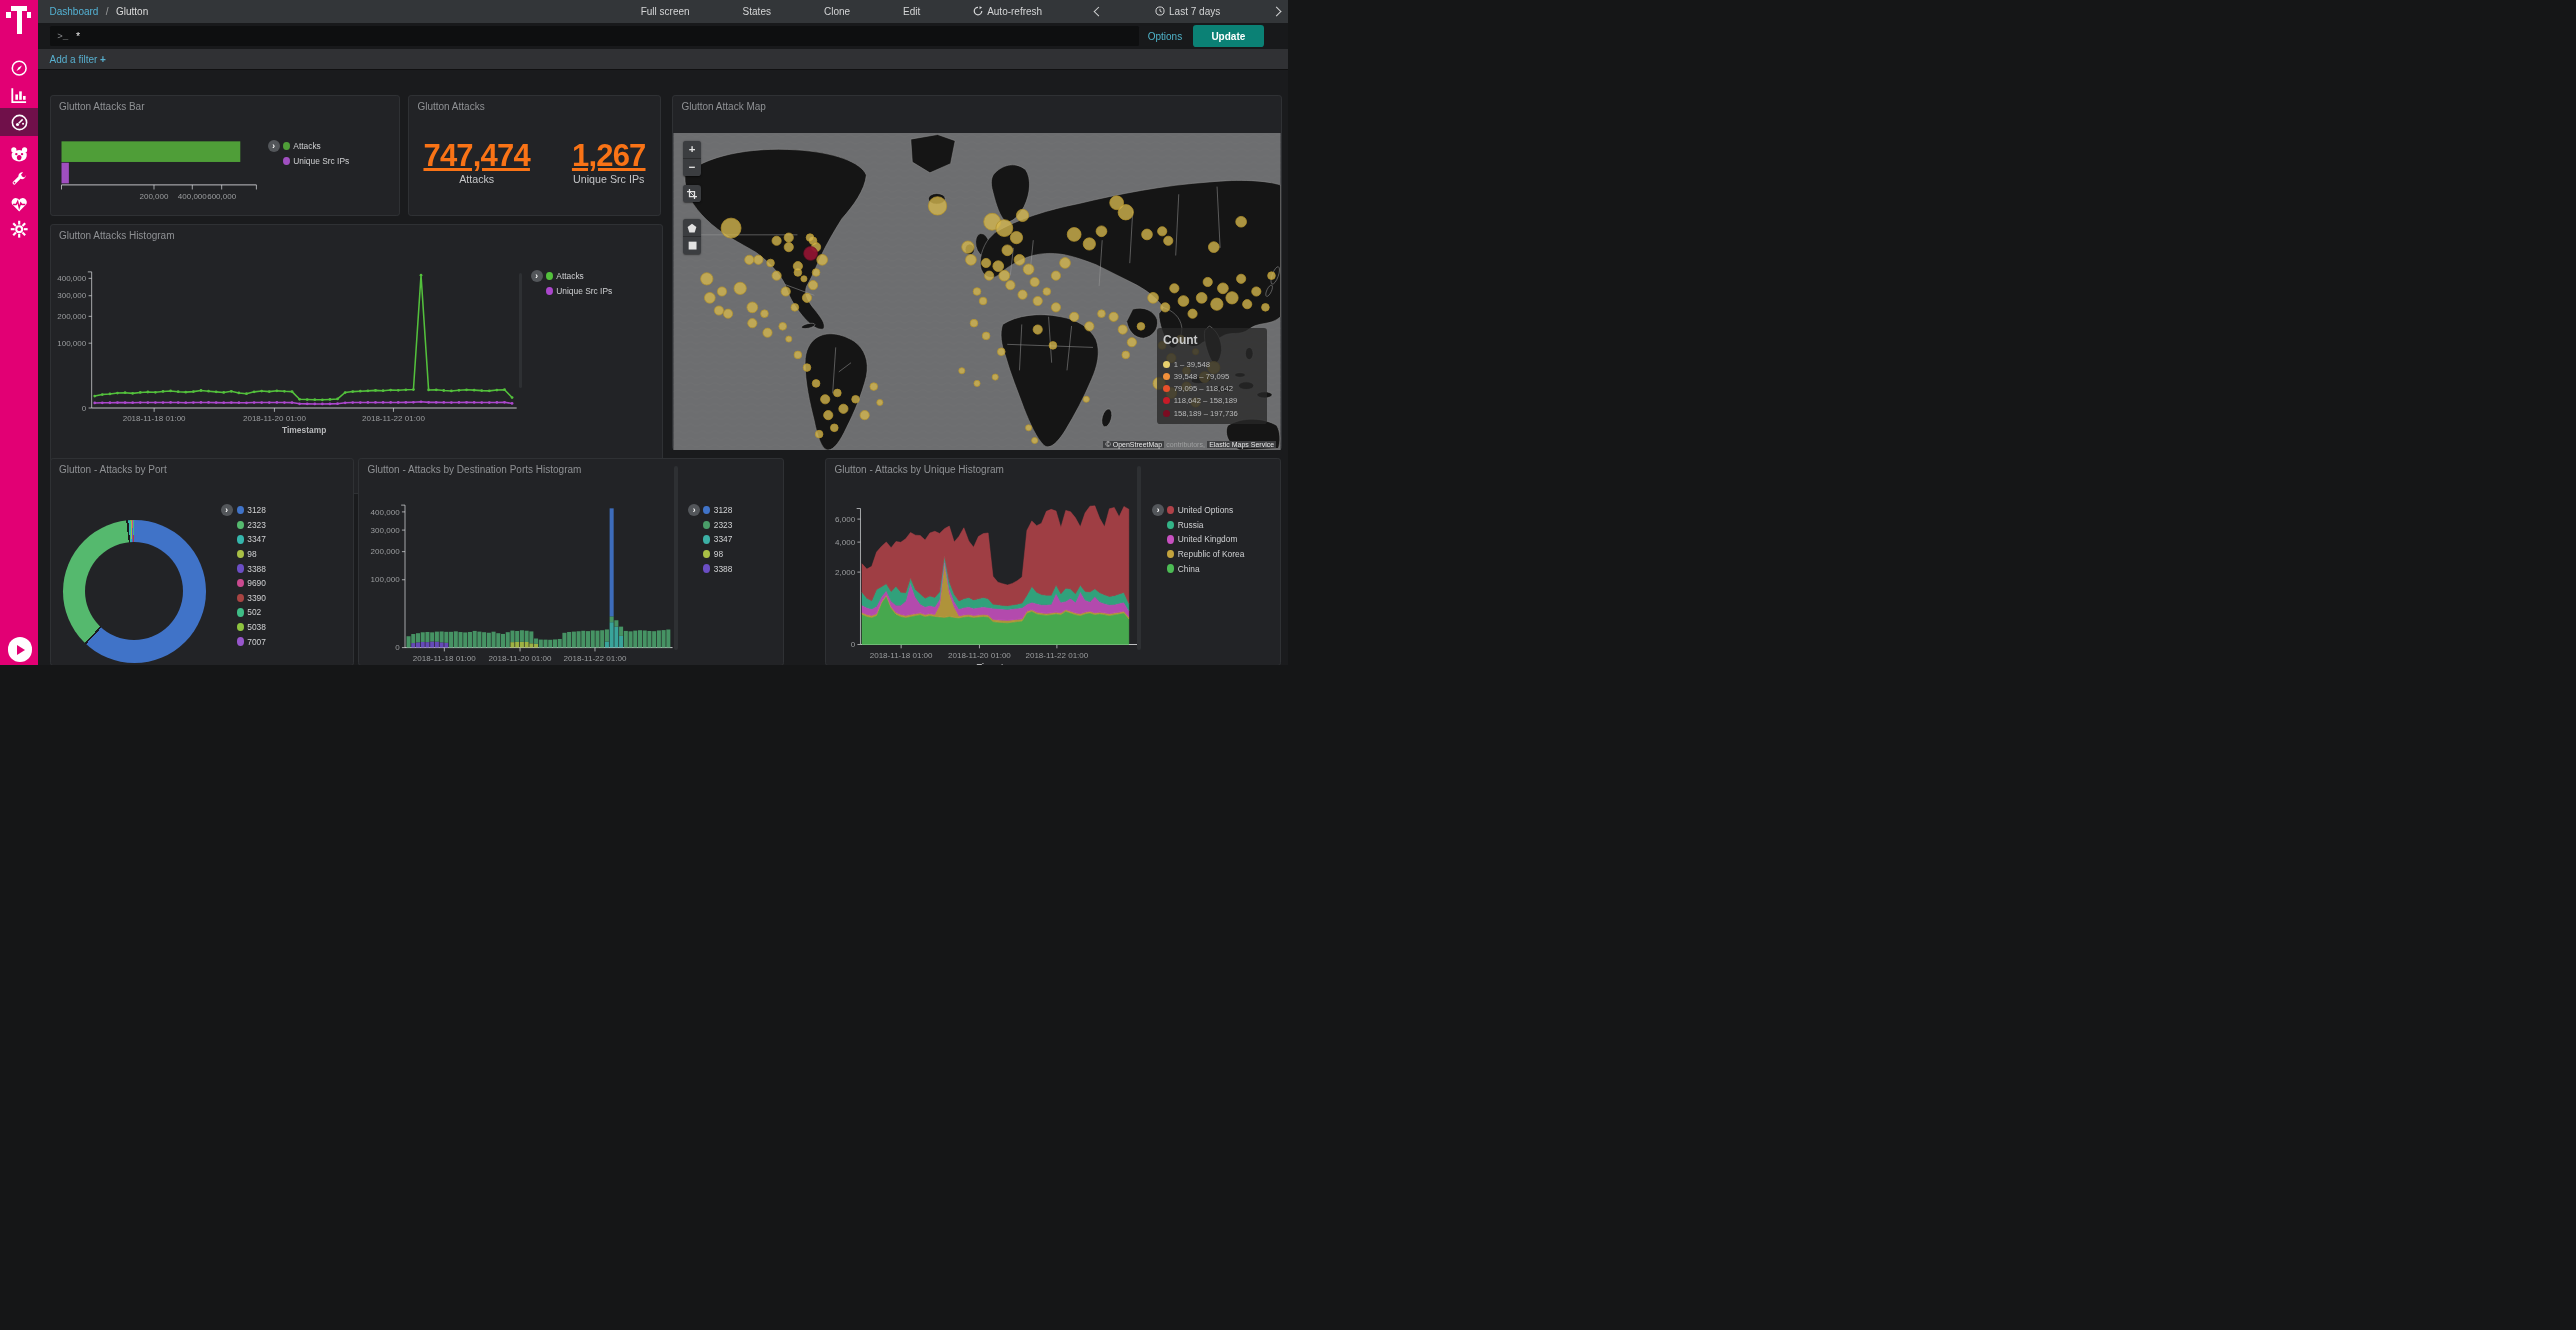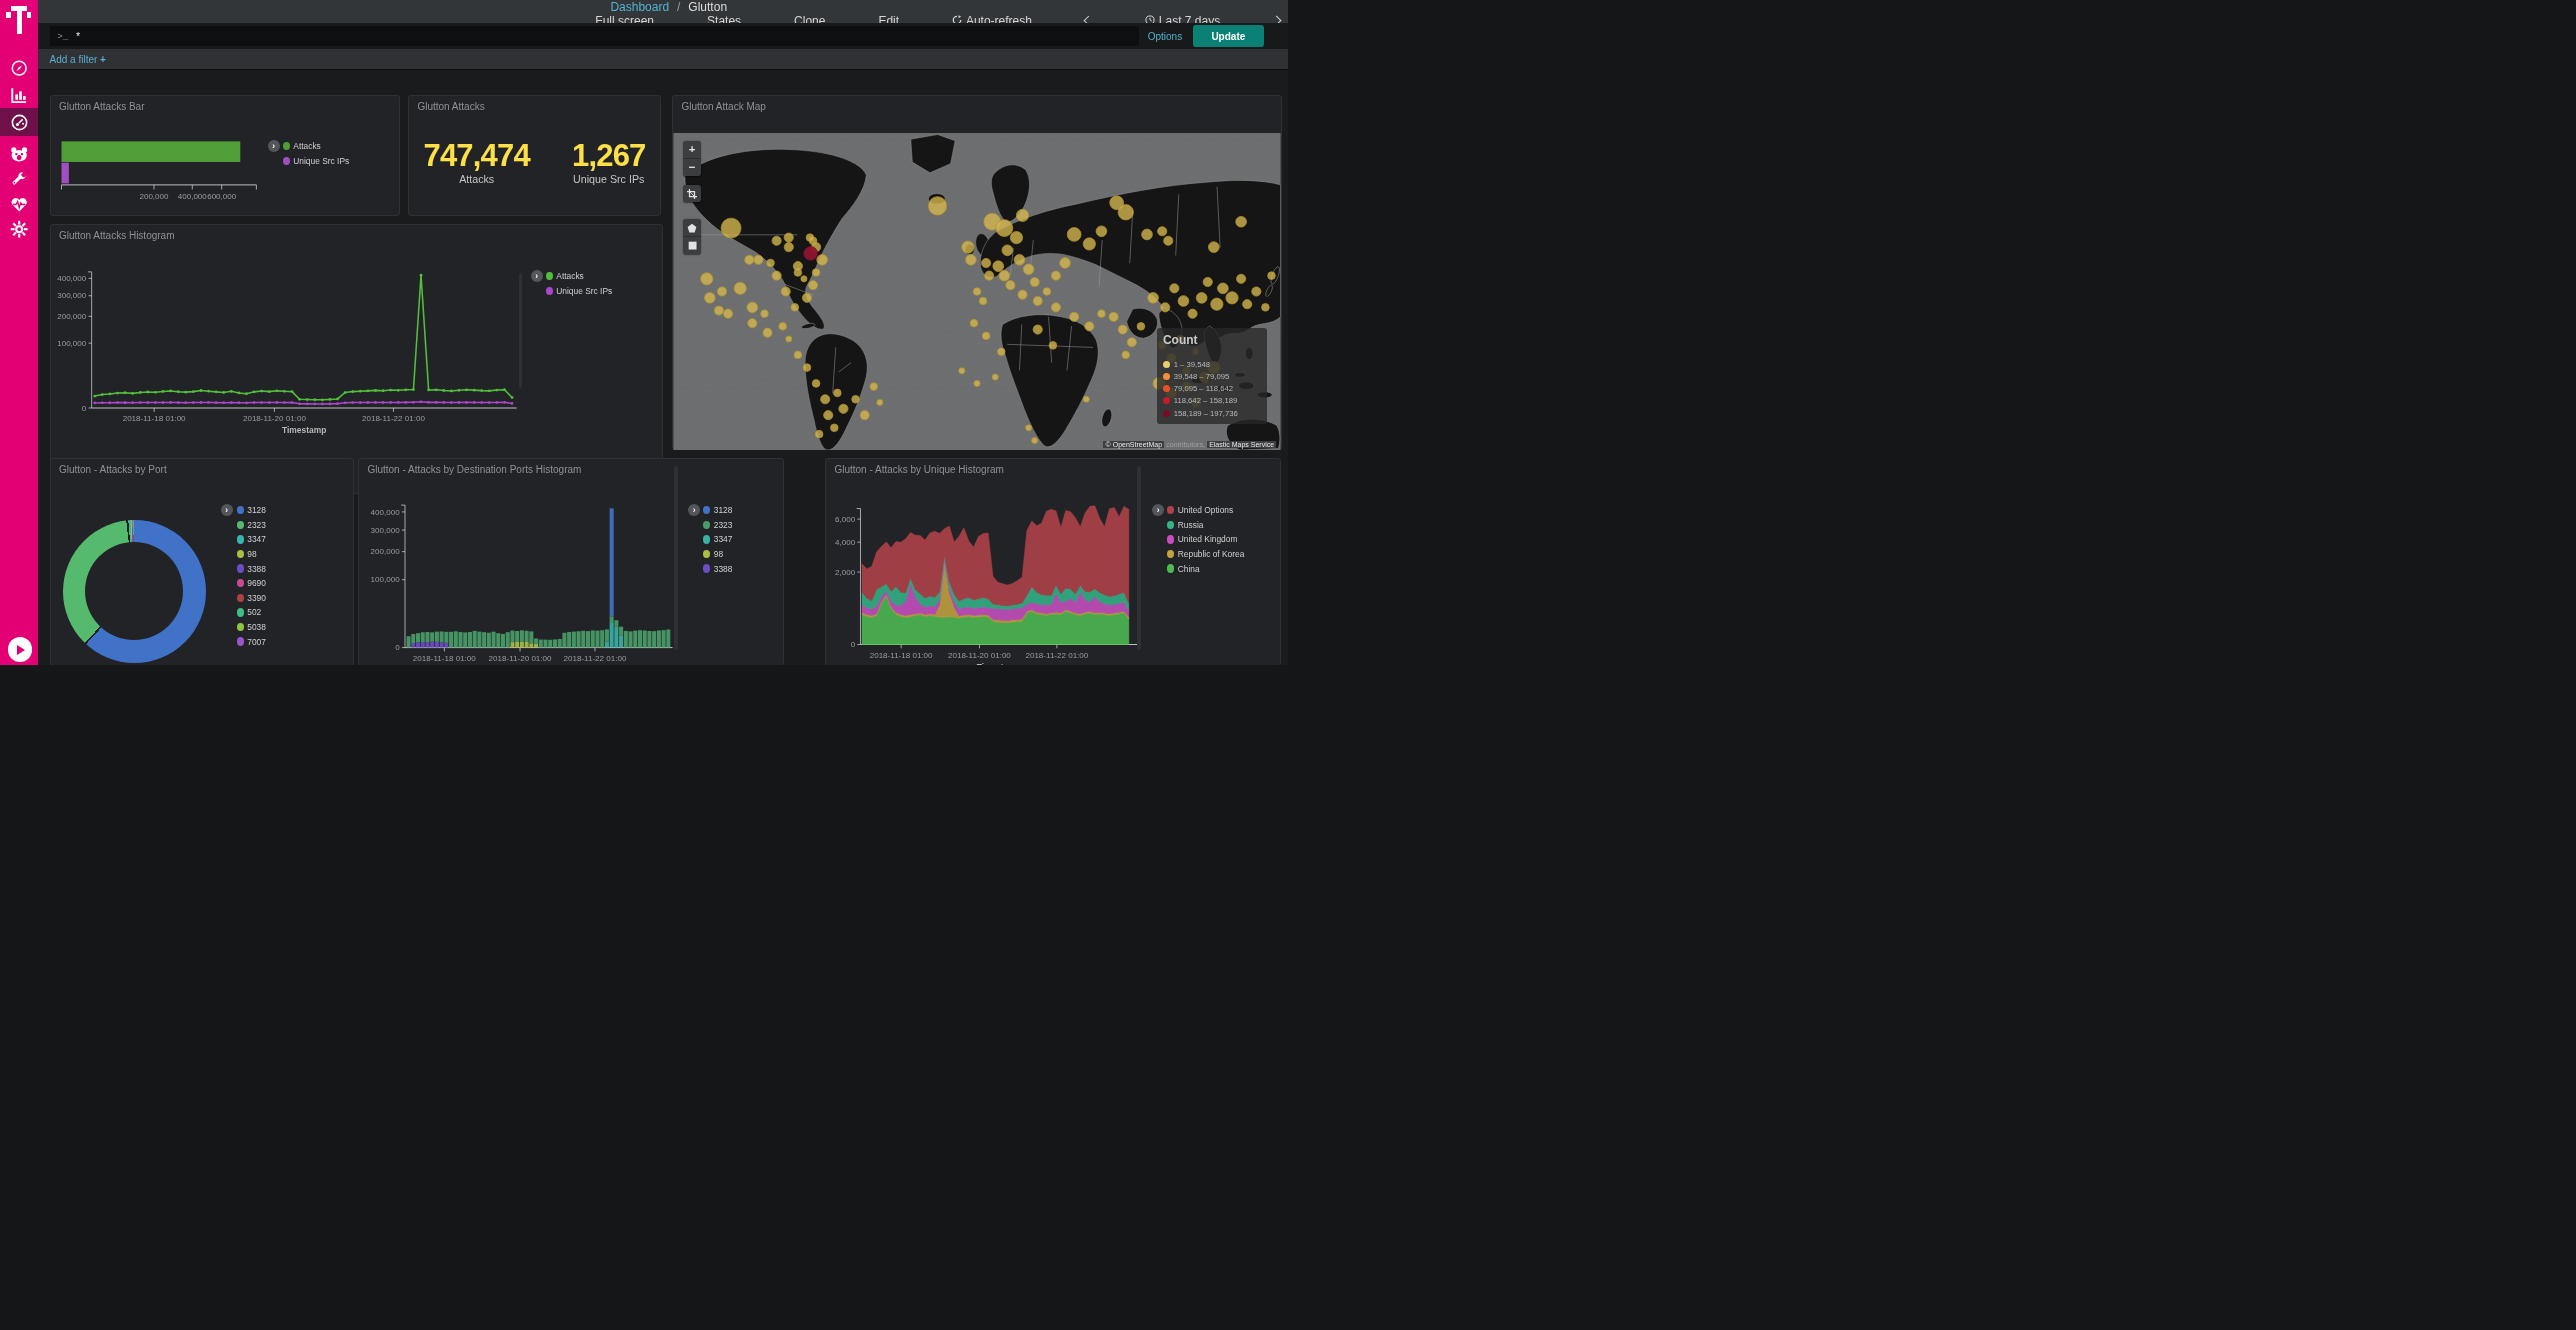--- a/index.html
+++ b/index.html
@@ -12,21 +12,21 @@
   #tlogo .tbar{position:absolute;left:10.7px;top:1.5px;width:5.4px;height:28px;background:#fff;}
   #tlogo .ttop{position:absolute;left:5.4px;top:1.5px;width:16px;height:5.4px;background:#fff;}
   #tlogo .tsq{position:absolute;width:4.6px;height:5.4px;background:#fff;top:7.7px;}
   #tlogo .tsq.l{left:0;} #tlogo .tsq.r{right:0.8px;}
   .side-item{position:absolute;left:0;width:38px;height:28px;display:flex;align-items:center;justify-content:center;}
   .side-item.active{background:#70104a;height:28px;}
   .side-item svg{display:block;}
   #side-bottom{position:absolute;left:7.7px;bottom:3.1px;width:24.5px;height:24.5px;background:#fff;border-radius:50%;display:flex;align-items:center;justify-content:center;}
   #side-bottom .tri{width:0;height:0;border-top:5.4px solid transparent;border-bottom:5.4px solid transparent;border-left:8.4px solid #e20074;margin-left:2.3px;}
   
-  #topnav{left:38px;top:0;width:1250px;height:23px;background:#333639;display:flex;align-items:center;font-size:12px;flex-direction:column;}
+  #topnav{left:38px;top:0;width:1250px;height:23px;background:#333639;display:flex;align-items:center;font-size:10px;}
   #breadcrumb{margin-left:11.5px;white-space:nowrap;}
   #breadcrumb .link{color:#54b2d4;cursor:pointer;}
   #breadcrumb .sep{color:#9a9b9c;margin:0 4.6px;}
   #breadcrumb .cur{color:#dcdcdc;}
   #nav-right{margin-left:auto;display:flex;align-items:center;gap:17px;margin-right:7.7px;color:#d4d5d6;}
   #nav-right .navbtn{cursor:pointer;white-space:nowrap;display:flex;align-items:center;gap:3.8px;margin-left:36px;}
   .chev{display:inline-block;width:6.1px;height:6.1px;border-right:1.5px solid #d4d5d6;border-top:1.5px solid #d4d5d6;}
   .chev.left{transform:rotate(-135deg);} .chev.right{transform:rotate(45deg);}
   
   #querybar{left:38px;top:23px;width:1250px;height:26px;background:#18191b;display:flex;align-items:center;}
@@ -46,21 +46,21 @@
   
   .legend{position:absolute;font-size:8.4px;color:#cfd0d2;}
   .legend-row{display:flex;align-items:center;height:14.6px;cursor:pointer;}
   .ldot{width:7px;height:8.4px;border-radius:50%;margin-right:3.8px;flex:none;}
   .lchev{position:absolute;width:12.3px;height:12.3px;border-radius:50%;background:#53565a;color:#fff;
          display:flex;align-items:center;justify-content:center;font-weight:bold;font-size:8.4px;cursor:pointer;}
   .scrollstrip{position:absolute;width:3.8px;border-radius:2.3px;background:#2e3033;}
   
   #metric-wrap{position:absolute;left:0;top:42px;width:100%;display:flex;justify-content:center;gap:42px;}
   .metric{text-align:center;}
-  .metric .mv{font-size:31px;font-weight:bold;color:#fde047;letter-spacing:-0.8px;}
+  .metric .mv{font-size:31px;font-weight:bold;color:#f97316;letter-spacing:-0.8px;text-decoration:underline;}
   .metric .ml{font-size:10.7px;color:#c4c5c7;margin-top:-1.5px;}
   
   #donut{position:absolute;left:12.3px;top:61px;width:143px;height:143px;border-radius:50%;}
   #donut::after{content:"";position:absolute;left:22px;top:22px;width:98px;height:98px;border-radius:50%;background:#222326;}
   
   #mapwrap{position:absolute;left:0;top:37px;width:608px;height:317px;overflow:hidden;}
   .mapctl{position:absolute;width:18.4px;background:#3b3d40;border-radius:3.1px;box-shadow:0 0.8px 1.5px rgba(0,0,0,.5);z-index:5;}
   .mapbtn{width:18.4px;height:17px;display:flex;align-items:center;justify-content:center;color:#e2e2e2;font-size:11.5px;font-weight:bold;cursor:pointer;}
   .mapbtn+.mapbtn{border-top:0.8px solid #2c2d2f;}
   #maplegend{position:absolute;right:14px;bottom:26px;width:98px;background:rgba(40,40,40,.78);border-radius:3.1px;padding:4.6px 6.1px;z-index:5;}

